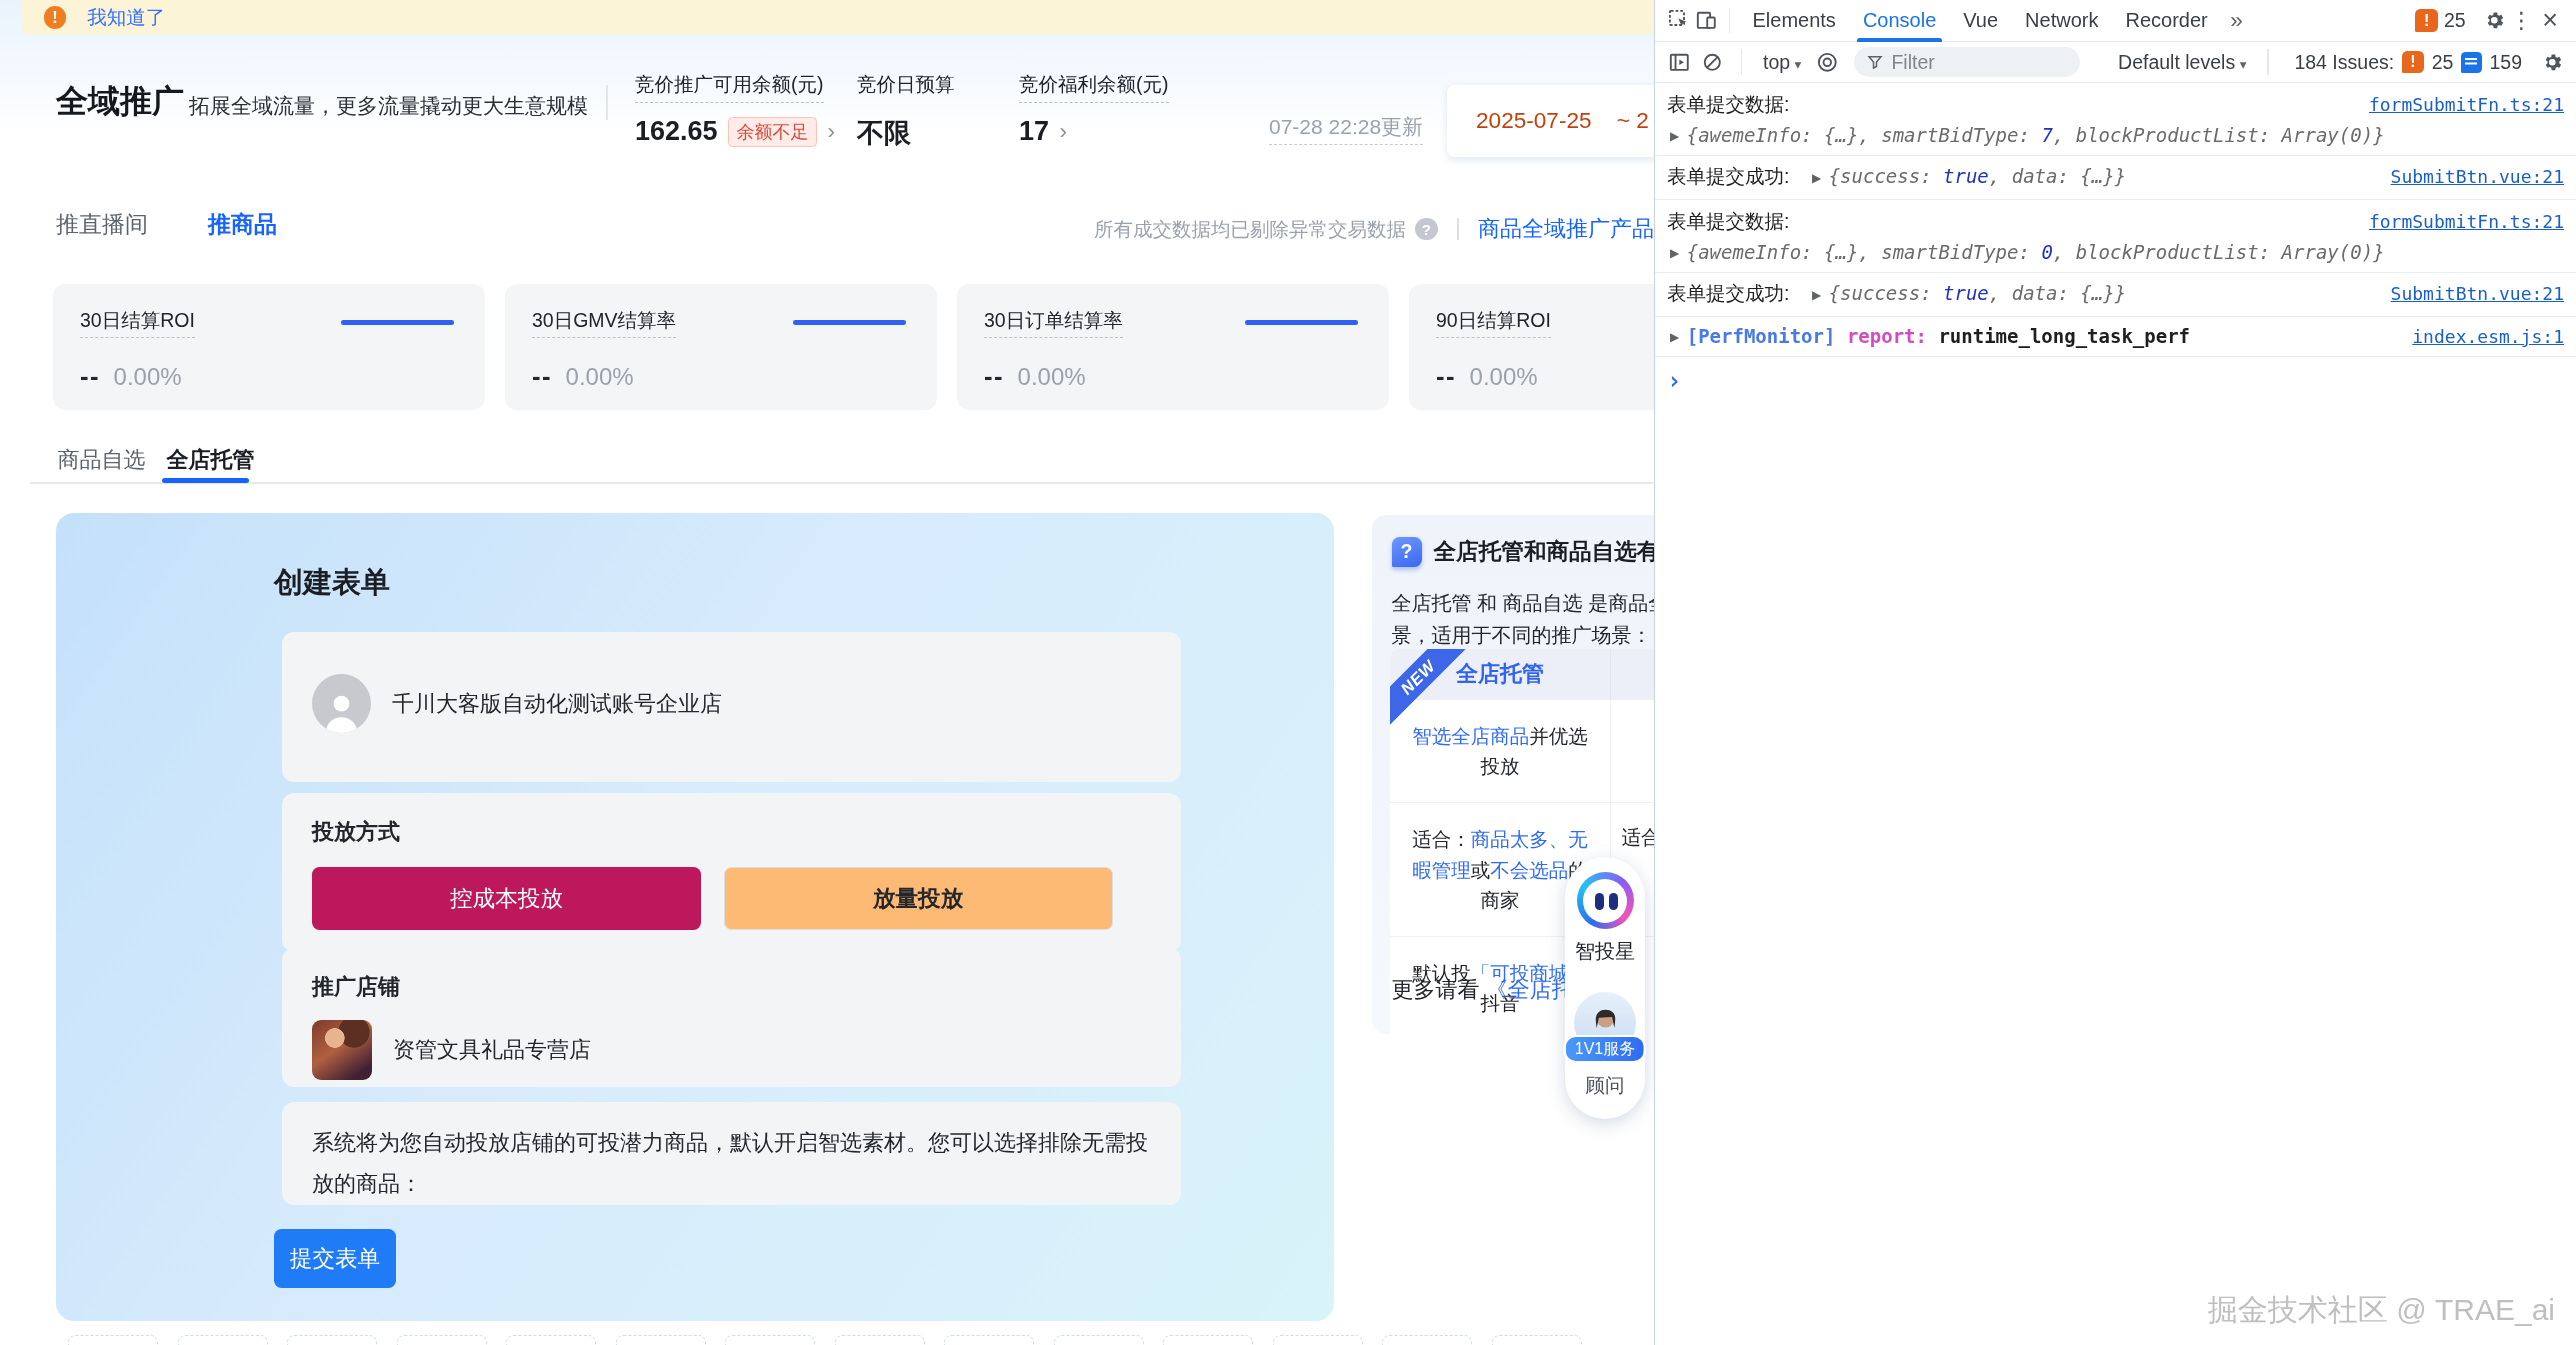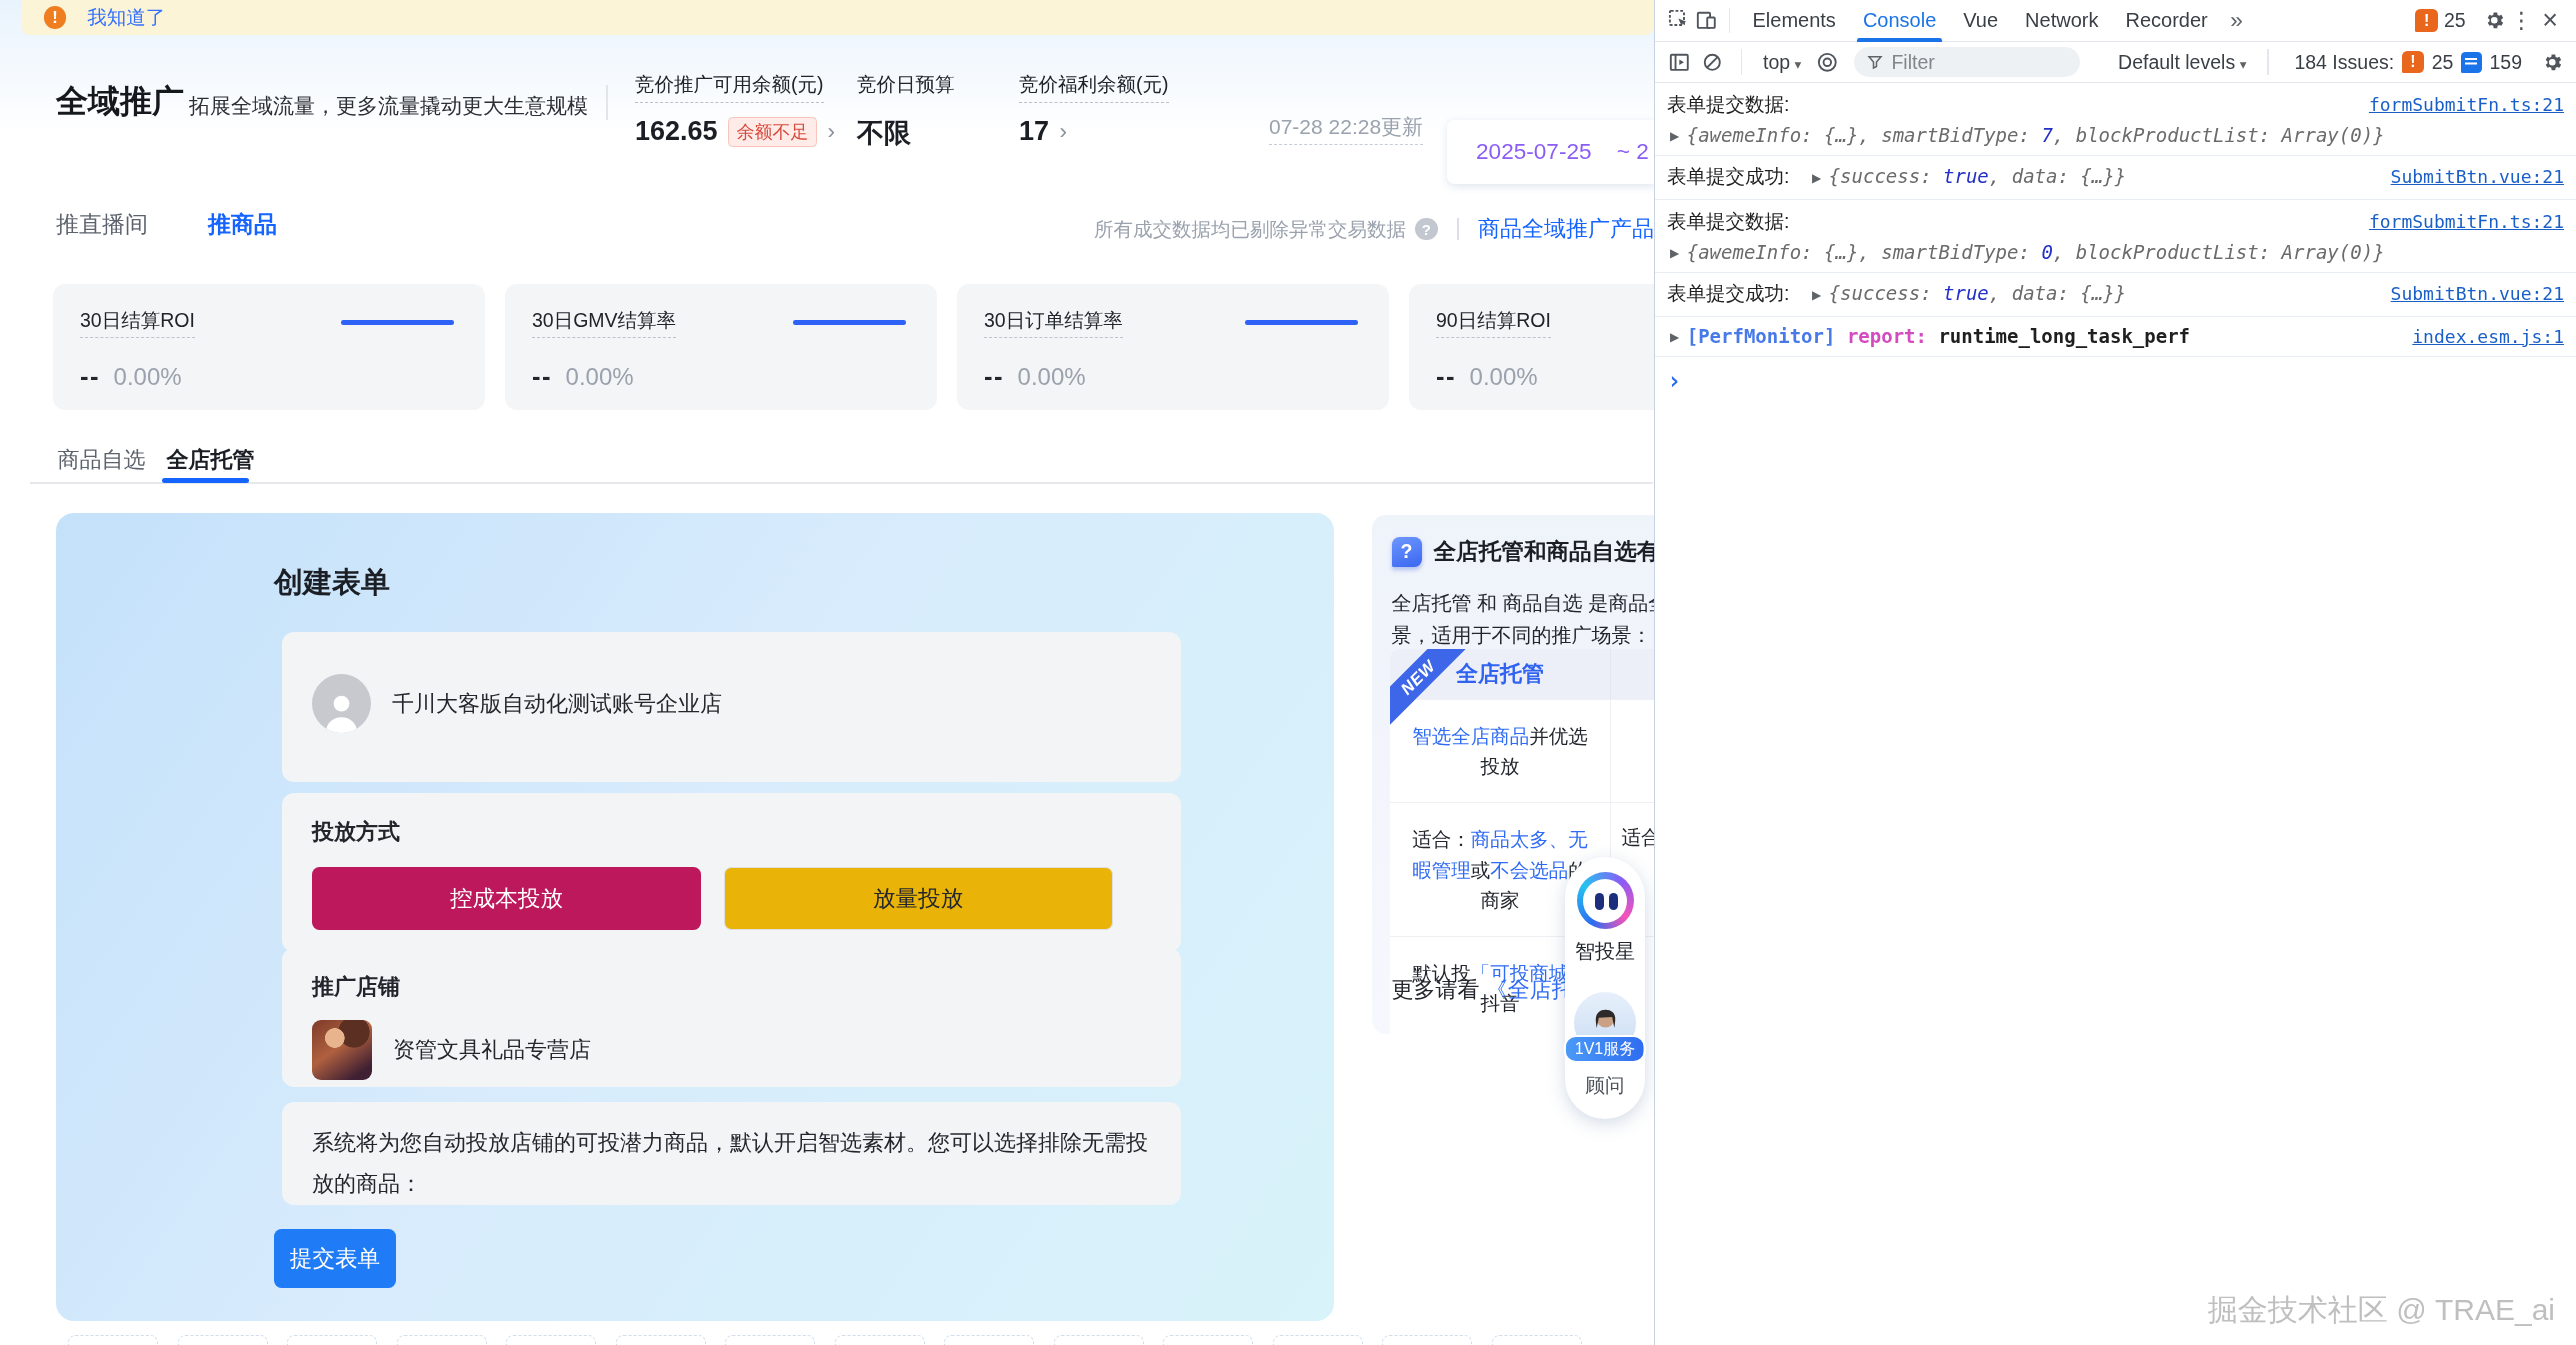--- a/index.html
+++ b/index.html
@@ -25,23 +25,23 @@
   .stat-group { position:absolute; top:36px; }
   .sg-label { font-size:19.5px; color:#20242b; display:inline-block; padding-bottom:3.8px; }
   .dashed-u { border-bottom:1.5px dashed #b9c0ca; }
   .sg-valrow { display:flex; align-items:center; gap:10.5px; margin-top:13.5px; }
   .sg-value { font-size:27px; font-weight:bold; color:#1b1e24; }
   .red-badge { font-size:18px; color:#d6483c; background:#ffece8; border:0.8px solid #f8c5bb;
     border-radius:4.5px; padding:2.3px 7.5px; }
   .chev { color:#8a919c; font-size:22.6px; }
   .hdr-updated { position:absolute; left:1269px; top:78px; font-size:21px; color:#9aa2ad;
     padding-bottom:3px; border-bottom:1.5px dashed #c5ccd5; }
-  .date-box { position:absolute; left:1447px; top:50px; width:211px; height:64px; background:#fff;
+  .date-box { position:absolute; left:1447px; top:50px; width:211px; height:72px; background:#fff;
     border-radius:7.5px; box-shadow:0 2.3px 9px rgba(90,120,170,.18); display:flex; align-items:center;
-    padding-left:29px; font-size:22.6px; color:#8b5cf6; white-space:pre; overflow:hidden; cursor:pointer;margin-top:35px; }
+    padding-left:29px; font-size:22.6px; color:#c2410c; white-space:pre; overflow:hidden; cursor:pointer; }
 
   .nav-tabs { position:absolute; left:56px; top:209px; display:flex; gap:60px; }
   .nav-tab { font-size:23px; color:#5c636d; cursor:pointer;text-align:right; }
   .nav-tab.active { color:#1664ff; font-weight:bold; }
   .note-row { position:absolute; left:1094px; top:214px; display:flex; align-items:center; white-space:nowrap; }
   .note-text { font-size:19.5px; color:#9aa2ad; }
   .q-circle { width:22.6px; height:22.6px; border-radius:50%; background:#c3c8d0; color:#fff; font-size:15px;
     font-weight:bold; display:inline-flex; align-items:center; justify-content:center; margin-left:9px; }
   .note-div { width:1.5px; height:22.6px; background:#dcdfe5; margin:0 19.5px; }
   .prod-link { font-size:22px; color:#1664ff; font-weight:500; cursor:pointer; }
@@ -71,21 +71,21 @@
   .fc3 { top:435px; height:139px; }
   .fc4 { top:589px; height:103px; padding-top:21px; }
   .acct-row { display:flex; align-items:center; gap:21px; margin-top:18px; }
   .avatar-circle { width:59px; height:59px; border-radius:50%; background:#c7c9cf; overflow:hidden;
     display:flex; align-items:flex-end; justify-content:center; flex:0 0 auto; }
   .acct-name { font-size:22px; color:#23262d; }
   .btn-row { display:flex; gap:22.6px; margin-top:19.5px; }
   .opt-btn { width:389px; height:63px; border-radius:7.5px; font-size:22.6px; display:flex;
     align-items:center; justify-content:center; cursor:pointer; }
   .opt-btn.active { background:#be185d; color:#fff; }
-  .opt-btn.plain { background:#eab308; border:1.5px solid #dddfe3; color:#23262d; }
+  .opt-btn.plain { background:#fdba74; border:1.5px solid #dddfe3; color:#23262d;font-weight:bold; }
   .shop-avatar { width:60px; height:60px; border-radius:9px; flex:0 0 auto;
     background:
       radial-gradient(circle at 38% 30%, #e8b48e 0 17%, transparent 18%),
       radial-gradient(circle at 70% 20%, #5c2f23 0 24%, transparent 25%),
       linear-gradient(145deg,#7d3b2a 0%,#b0603f 45%,#402033 85%); }
   .form-note { font-size:22px; color:#23262d; line-height:1.85; }
   .submit-btn { position:absolute; left:218px; top:716px; width:122px; height:59px; background:#1f7cf6;
     border-radius:7.5px; color:#fff; font-size:22.6px; display:flex; align-items:center; justify-content:center; cursor:pointer; }
 
   .info-panel { position:absolute; left:1372px; top:515px; width:481px; height:519px; border-radius:13.5px;

